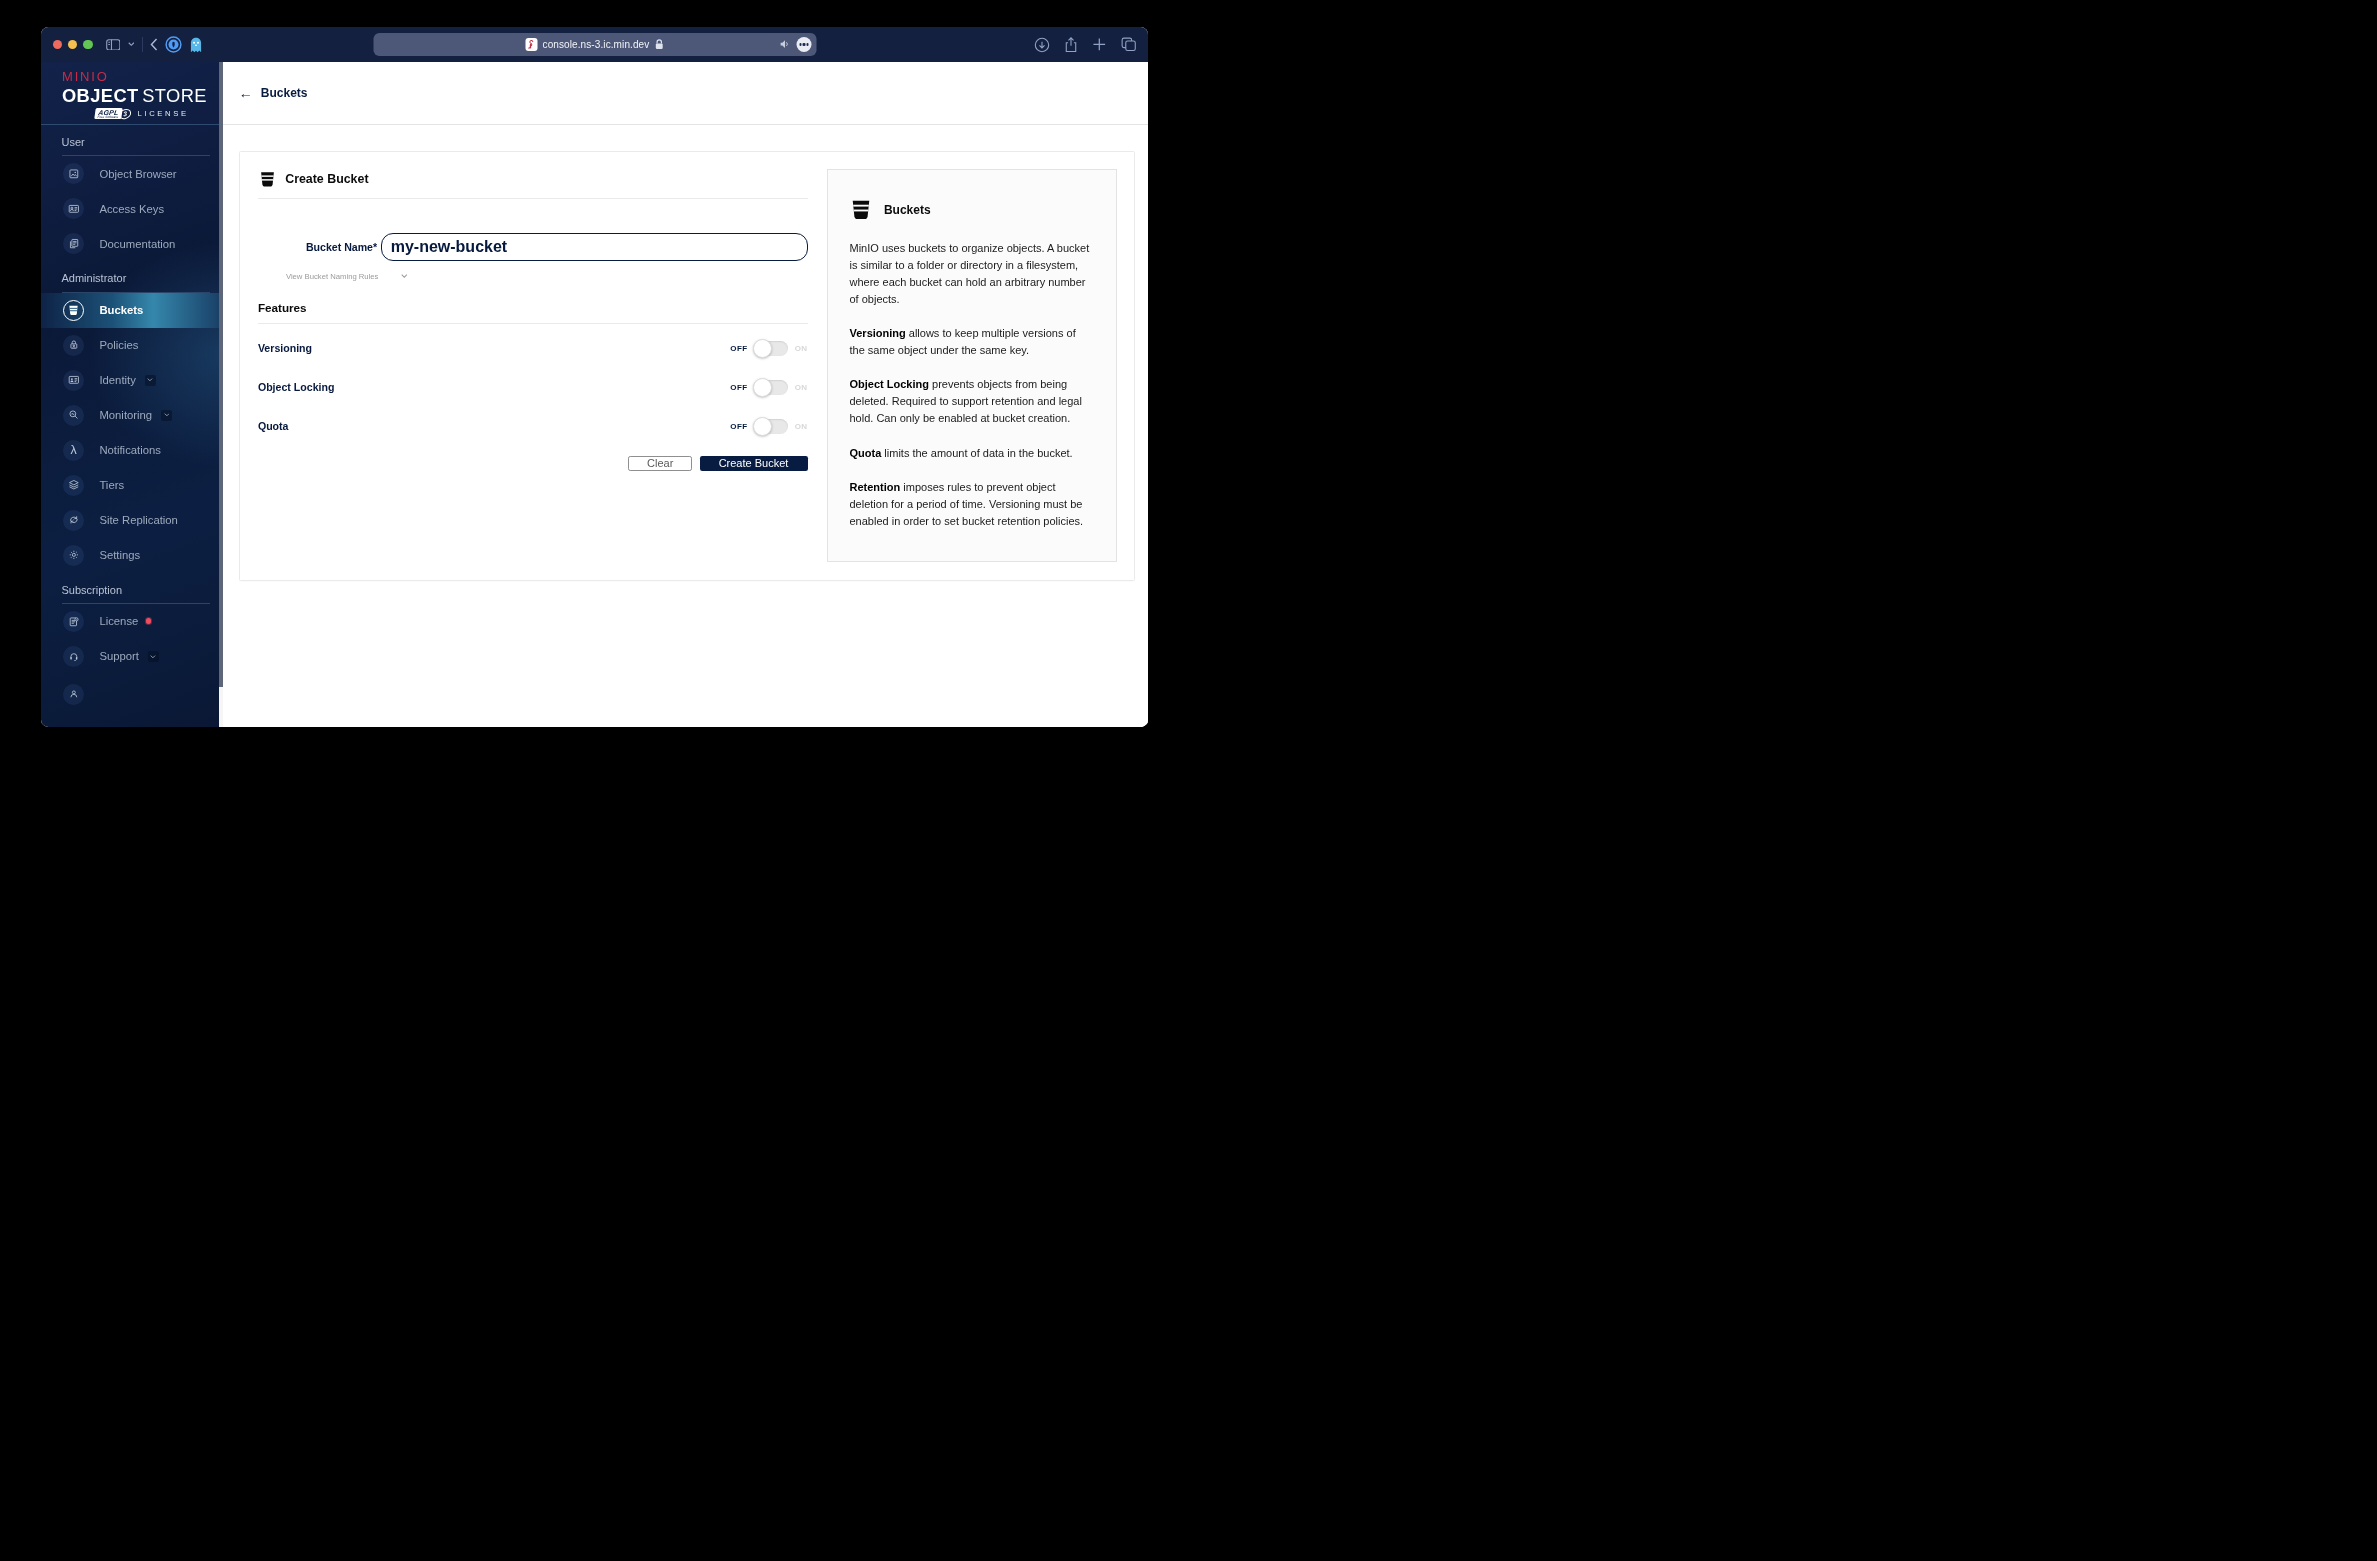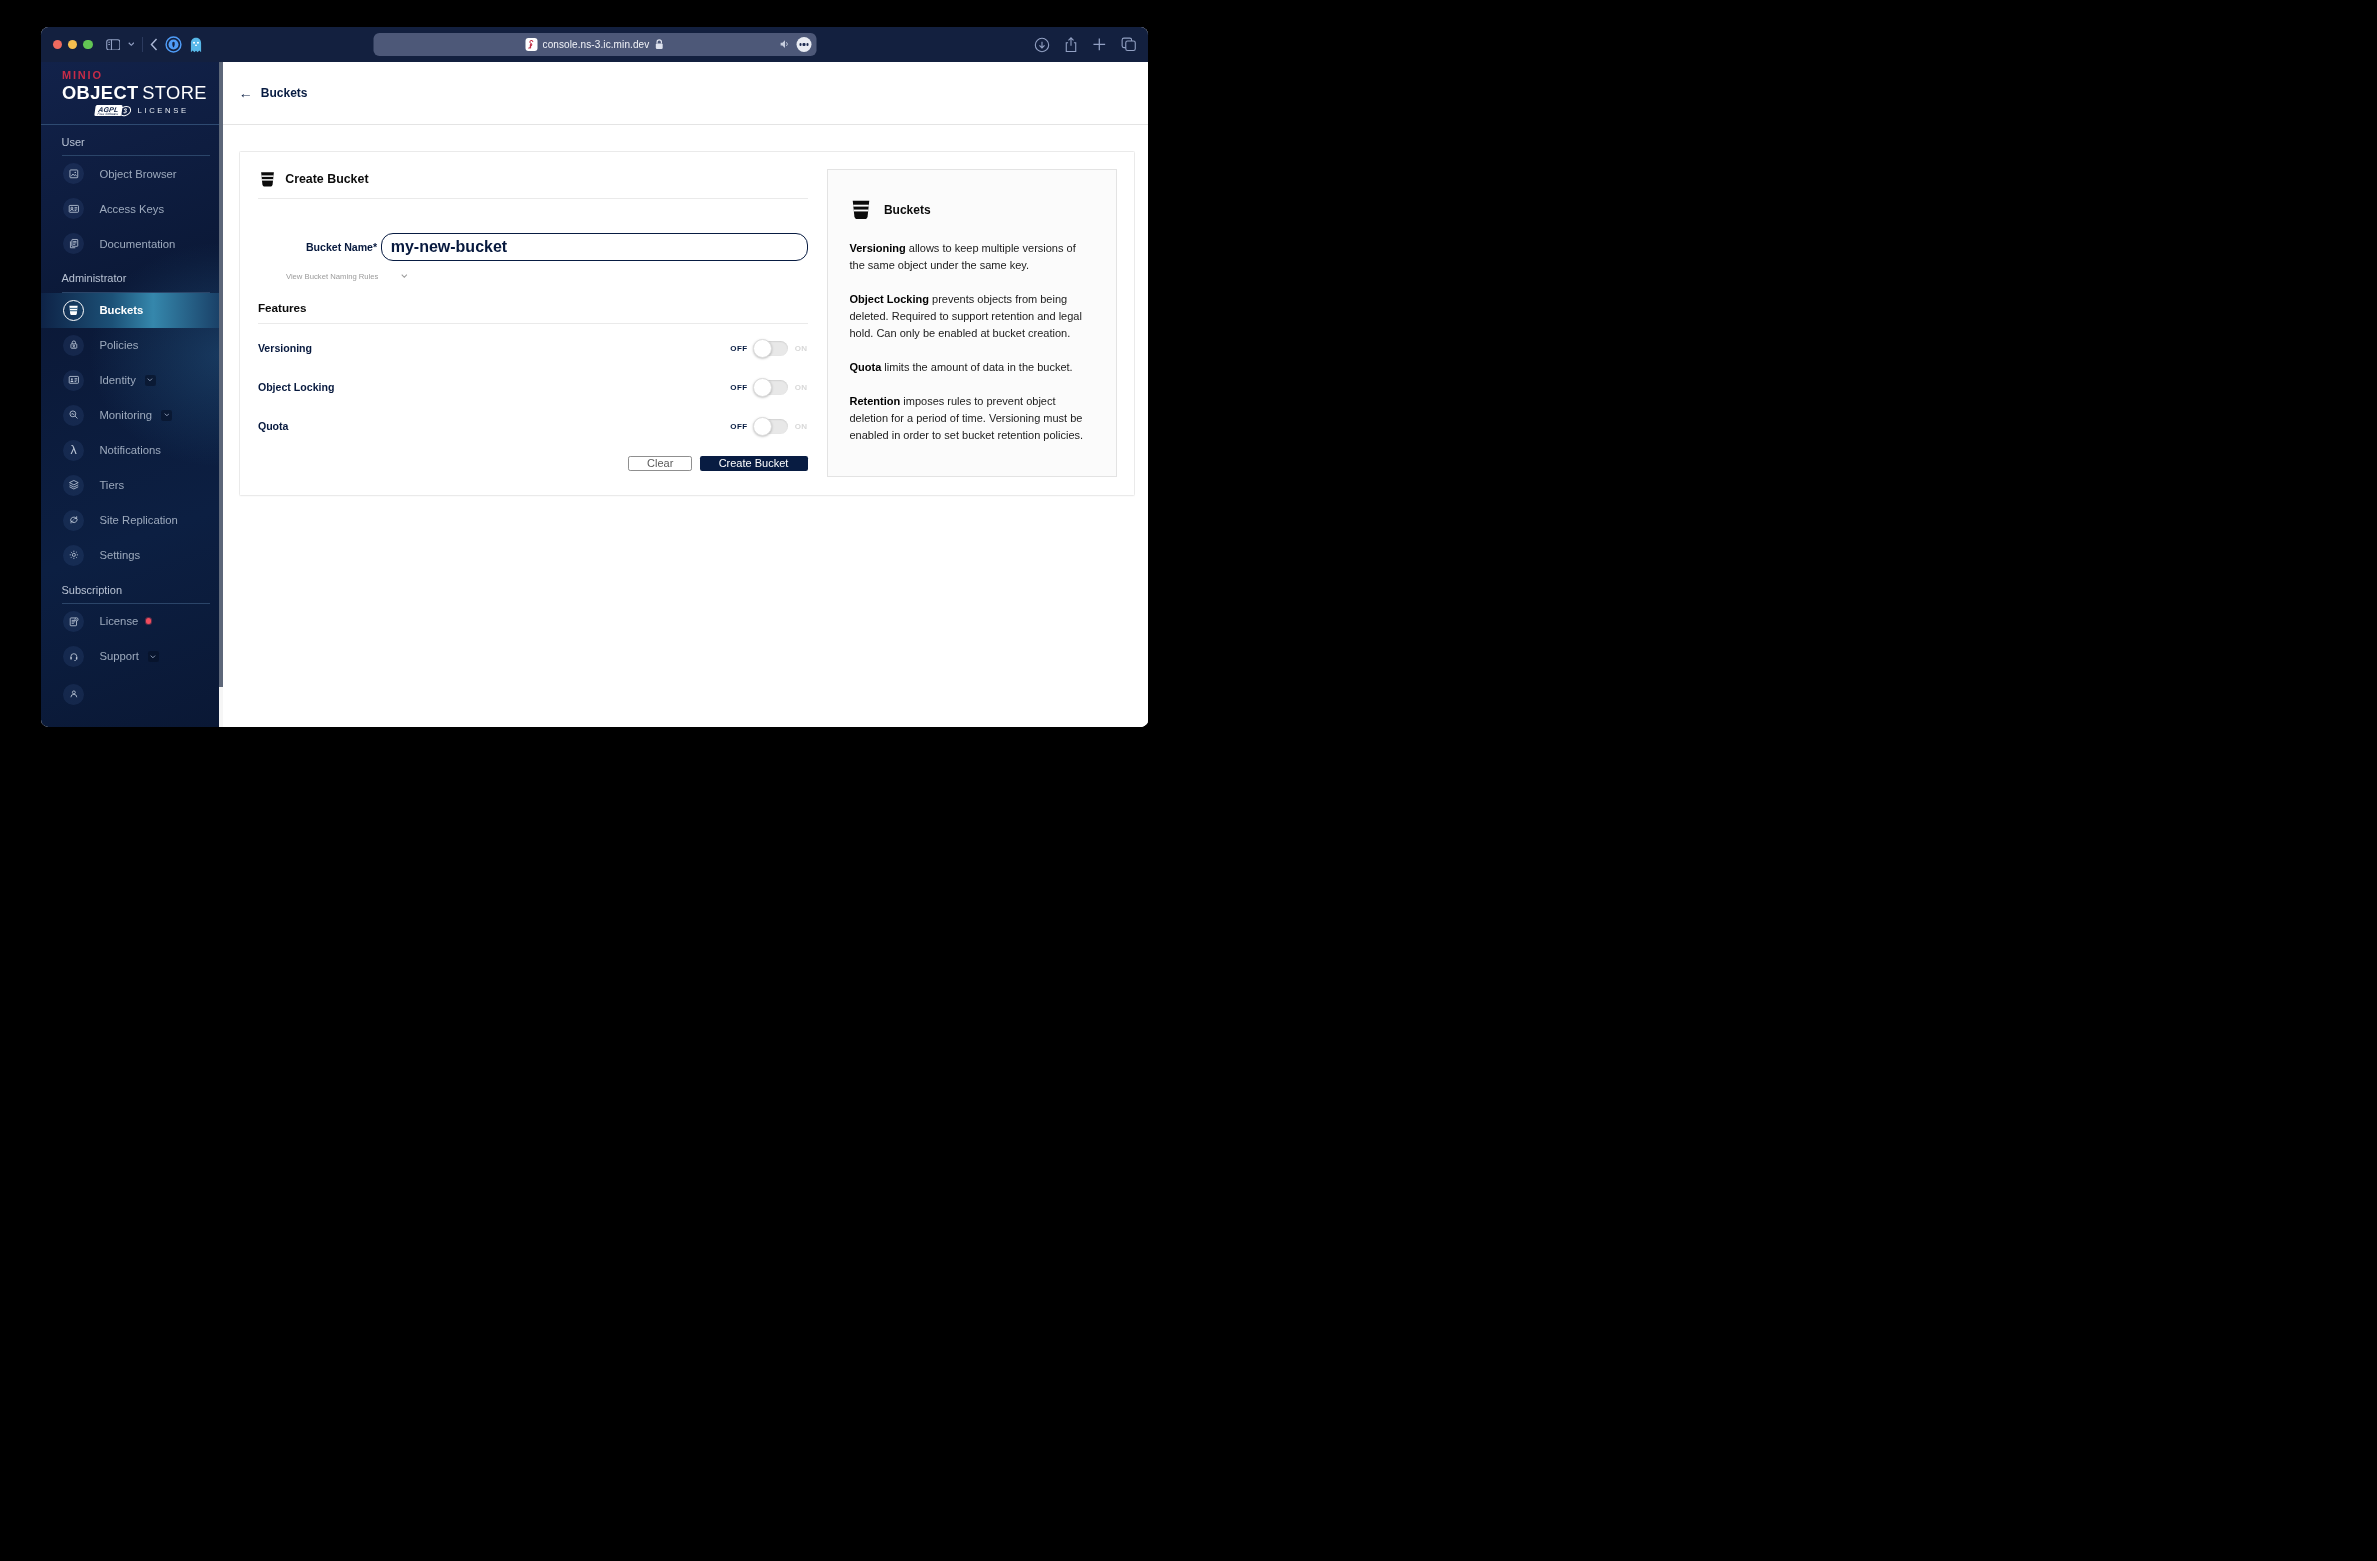--- a/index.html
+++ b/index.html
@@ -44,21 +44,21 @@
   .chrome-right { position:absolute; right:11.7px; display:flex; align-items:center; gap:14px; }
   
   .appbody { flex:1; display:flex; min-height:0; }
   .sidebar {
     width:178px; flex:0 0 178px; position:relative; overflow:hidden; color:#9daabd;
     background:
       radial-gradient(190px 161px at 102% 44%, rgba(52,125,175,.30), rgba(52,125,175,0) 70%),
       linear-gradient(160deg,#12224a 0%, #0b1938 35%, #0c1f42 70%, #0a1835 100%);
   }
   .logo-block { height:63px; padding:7.3px 0 0 21px; border-bottom:0.7px solid #2e4a71; }
-  .brand { color:#c72c48; font-size:11px; font-weight:bold; letter-spacing:1.8px; }
+  .brand { color:#c72c48; font-size:13px; font-weight:normal; letter-spacing:1.8px; }
   .logo-title { color:#fff; font-size:18.3px; letter-spacing:0.4px; margin-top:0.7px; white-space:nowrap; }
   .logo-title .strong { font-weight:700; }
   .logo-title .light { font-weight:300; margin-left:3.7px; }
   .license-row { display:flex; align-items:center; gap:6.6px; margin:1.5px 0 0 33px; }
   .agpl-badge { display:flex; align-items:center; transform:skewX(-8deg); }
   .agpl-box { background:#fff; border-radius:1.5px; padding:0.7px 2.9px 0 2.9px; text-align:center; line-height:1; }
   .agpl-box .agpl-txt { color:#0d1f42; font-weight:bold; font-style:italic; font-size:7px; letter-spacing:0.2px; display:block; }
   .agpl-box .agpl-sub { color:#0d1f42; font-style:italic; font-size:3.3px; display:block; }
   .agpl-three {
     width:12.4px; height:9.5px; border:1.1px solid #fff; border-radius:50%;
@@ -532,20 +532,21 @@
             <div class="help-head">
               <span>
                 <svg width="22" height="22" viewBox="0 0 20 20">
                   <path d="M2.5 1.5 h15 l-1.5 14.3 c-.2 1.5-1.3 2.4-2.7 2.4 h-6.6 c-1.4 0-2.5-.9-2.7-2.4 Z" fill="#0b0b0b"></path>
                   <rect x="2.9" y="5.2" width="14.2" height="1.7" fill="#fbfbfb"></rect>
                   <rect x="3.3" y="9.6" width="13.4" height="1.7" fill="#fbfbfb"></rect>
                 </svg>
               </span>
               <span class="help-title">Buckets</span>
             </div>
+            <p class="help-p"><b></b><span>MinIO uses buckets to organize objects. A bucket is similar to a folder or directory in a filesystem, where each bucket can hold an arbitrary number of objects.</span></p>
             <p class="help-p"><b>Versioning</b><span> allows to keep multiple versions of the same object under the same key.</span></p>
             <p class="help-p"><b>Object Locking</b><span> prevents objects from being deleted. Required to support retention and legal hold. Can only be enabled at bucket creation.</span></p>
             <p class="help-p"><b>Quota</b><span> limits the amount of data in the bucket.</span></p>
             <p class="help-p"><b>Retention</b><span> imposes rules to prevent object deletion for a period of time. Versioning must be enabled in order to set bucket retention policies.</span></p>
           </div>
 
         </div>
       </div>
     </div>
   </div>

